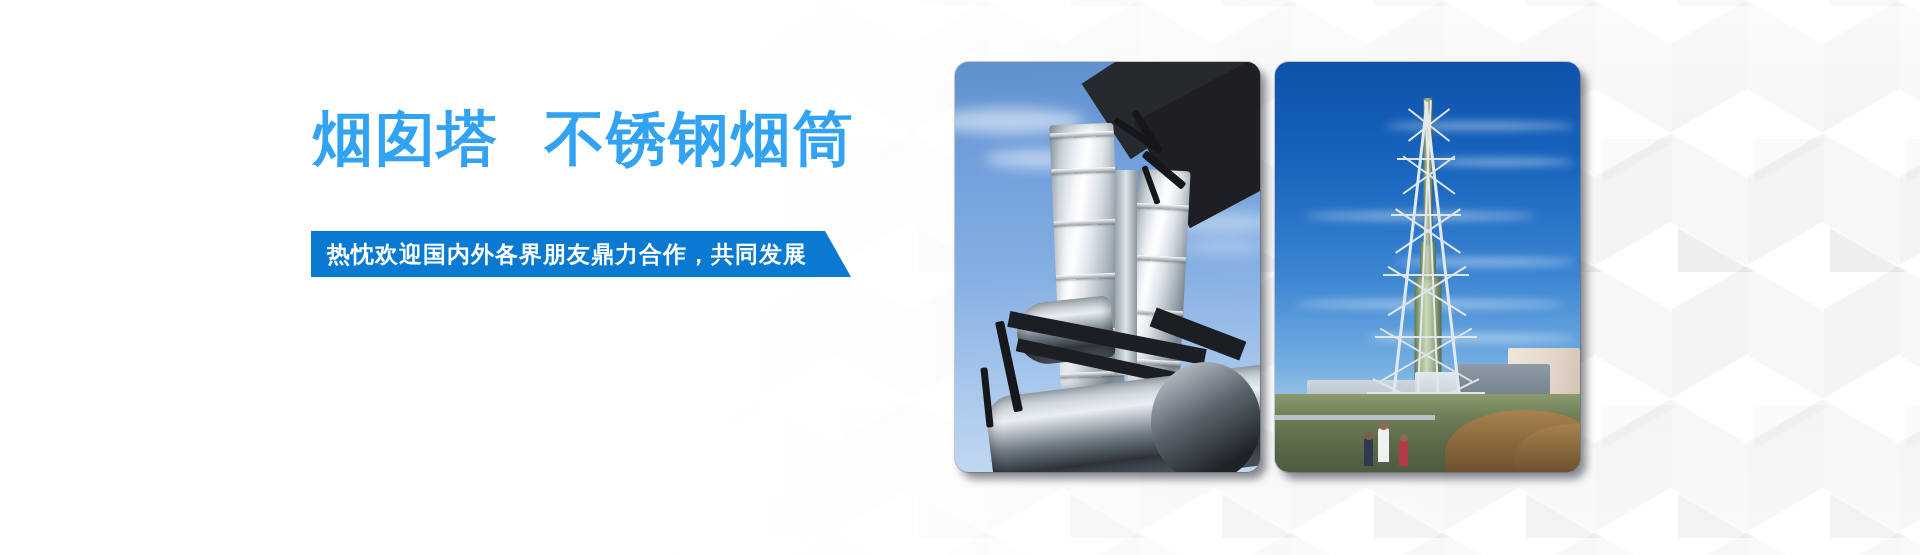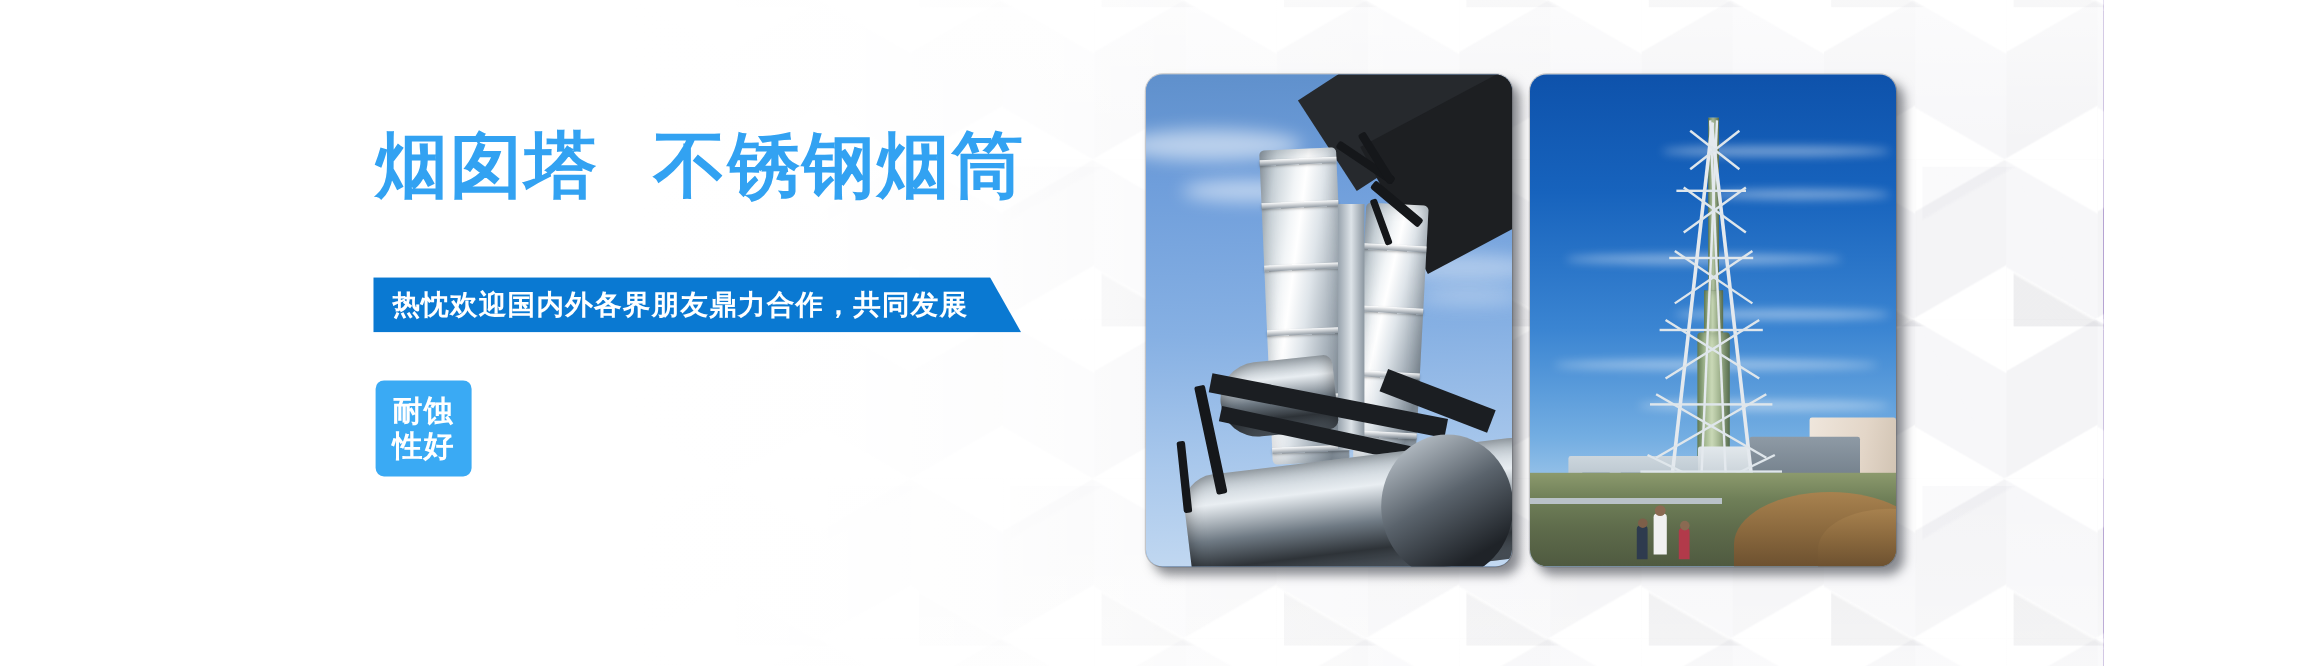--- a/index.html
+++ b/index.html
@@ -4,21 +4,21 @@
 <title>Banner</title>
 <style>
   * { margin:0; padding:0; box-sizing:border-box; }
   html, body {
     width:1920px; height:555px; overflow:hidden;
     font-family:"Liberation Sans","DejaVu Sans",sans-serif;
     background:#ffffff;
   }
 
   #banner {
-    position:relative; width:1753px; height:555px; overflow:hidden;
+    position:relative; width:1920px; height:555px; overflow:hidden;
     background:#4c1d95;
   }
 
   
   .hex-layer {
     position:absolute; inset:0;
     background-color:#f4f4f6;
     background-image:
       linear-gradient(30deg,  #ffffff 12%, transparent 12.5%, transparent 87%, #ffffff 87.5%, #ffffff),
       linear-gradient(150deg, #ffffff 12%, transparent 12.5%, transparent 87%, #ffffff 87.5%, #ffffff),
@@ -155,24 +155,20 @@
 
     <div class="headline">烟囱塔  不锈钢烟筒</div>
 
     <div class="ribbon">
       <span>热忱欢迎国内外各界朋友鼎力合作，共同发展</span>
     </div>
 
     <div class="badges">
 
 
-      <div class="badge">
-        <span>耐蚀</span>
-        <span>性好</span>
-      </div>
 
 
 
 
     </div>
   </div>
 
   <div class="photo-card" id="photo-1">
     <div class="photo-inner">
       <div class="sky1"></div>

